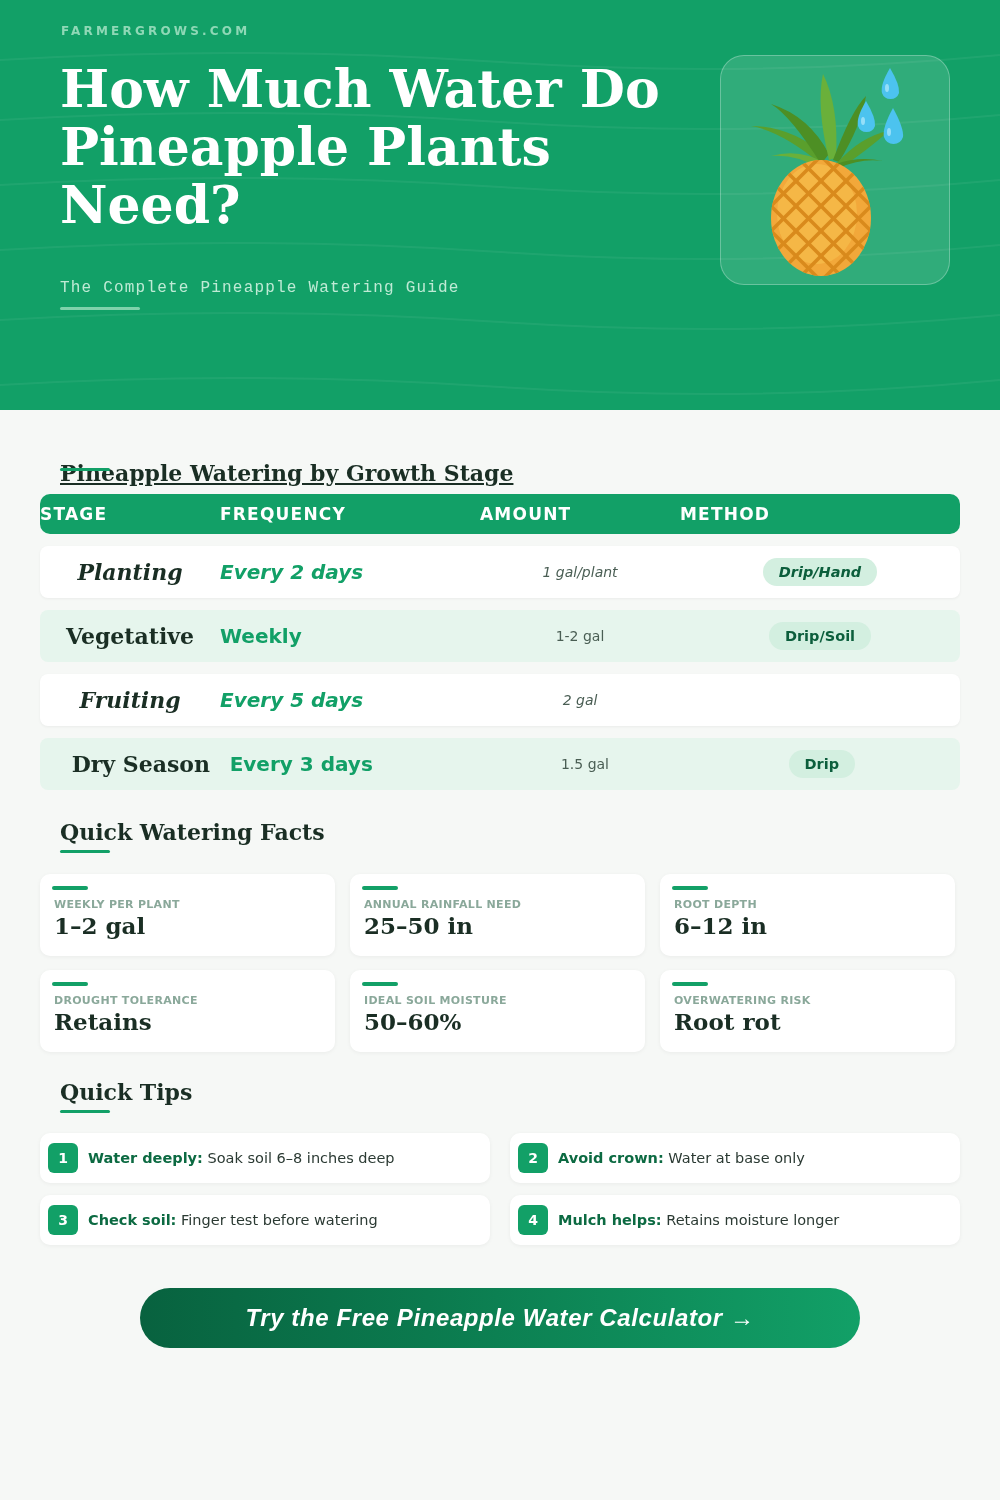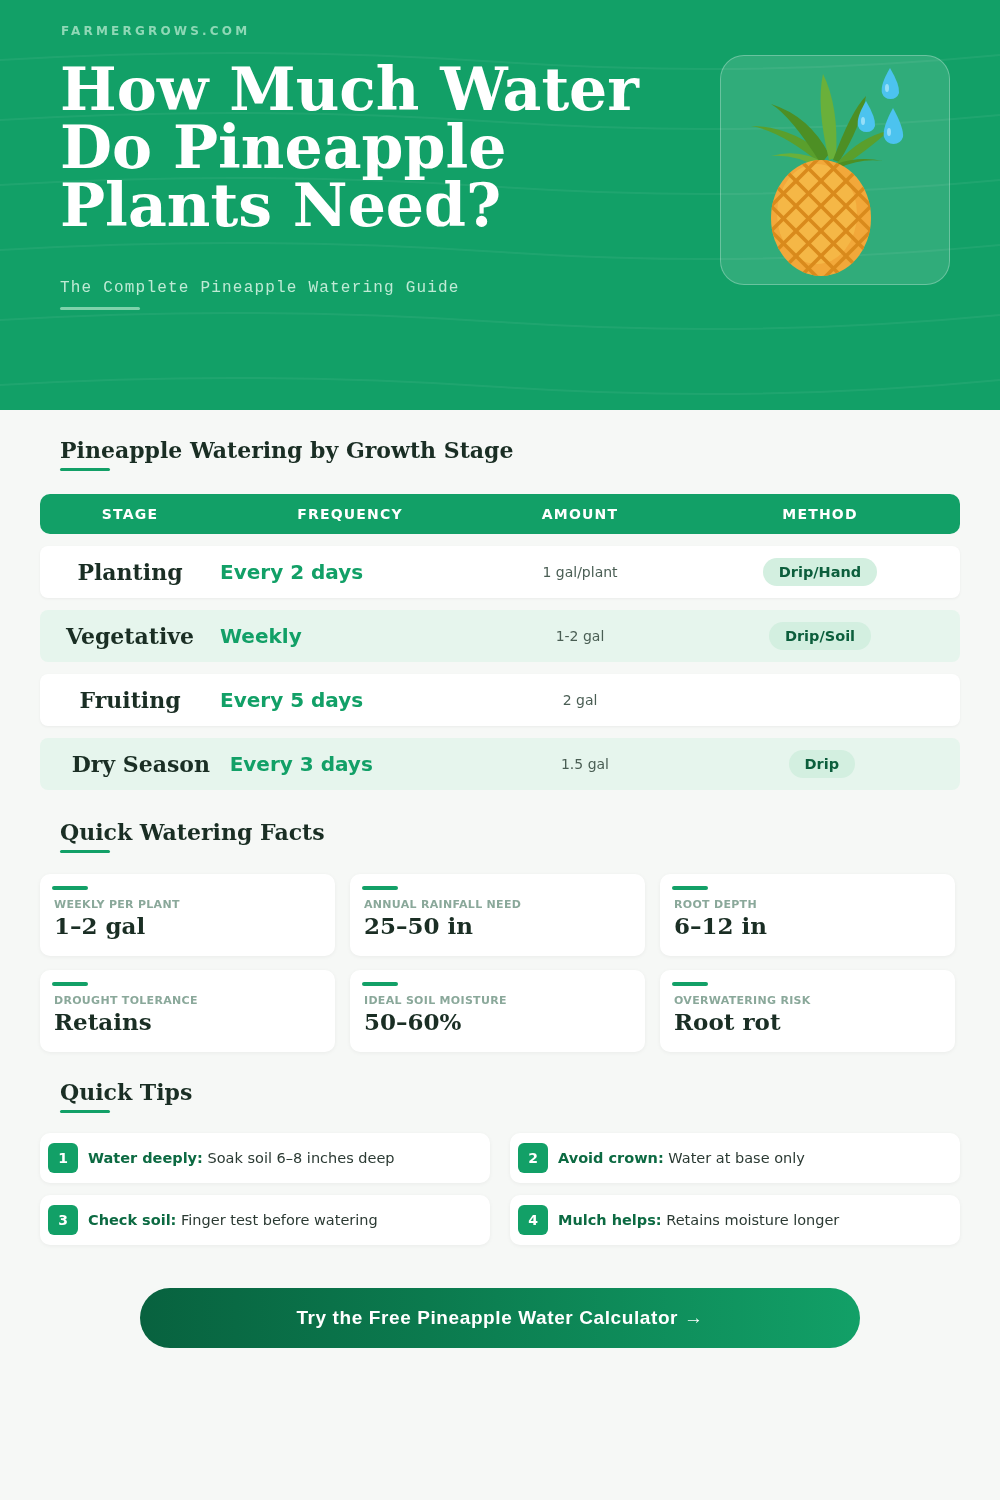--- a/index.html
+++ b/index.html
@@ -18,21 +18,21 @@
     }
     .hero-waves { position: absolute; left: 0; top: 0; width: 1000px; height: 410px; }
     .brand {
       position: absolute; left: 61px; top: 24px;
       font-size: 12px; font-weight: bold; letter-spacing: 3.2px;
       color: #8fd8b6;
     }
     .hero-title {
       position: absolute; left: 60px; top: 60px; width: 620px;
       font-family: "DejaVu Serif", serif; font-weight: bold;
-      font-size: 60px; line-height: 58px; color: #ffffff;
+      font-size: 52px; line-height: 58px; color: #ffffff;
     }
     .hero-sub {
       position: absolute; left: 60px; top: 279px;
       font-size: 16px; letter-spacing: 1.2px; color: #bfead5; font-family: Liberation Mono, monospace;
     }
     .hero-sub-line {
       position: absolute; left: 60px; top: 307px; width: 80px; height: 3px;
       background: #7fd2ab; border-radius: 2px;
     }
     .hero-card {
@@ -51,33 +51,32 @@
       position: absolute; left: 60px; width: 50px; height: 3px;
       background: #12a067; border-radius: 2px;
     }
 
     .table-head {
       position: absolute; left: 40px; top: 494px; width: 920px; height: 40px;
       background: #12a067; border-radius: 10px;
       display: flex; align-items: center;
     }
     .th {
-      color: #ffffff; font-size: 14px; font-weight: bold; letter-spacing: 1.2px;
-      text-align: center;
+      color: #ffffff; font-size: 17px; font-weight: bold; letter-spacing: 1.2px;
     }
     .c1 { width: 180px; }
     .c2 { width: 260px; }
     .c3 { width: 200px; }
     .c4 { width: 280px; }
 
     .trow {
       position: absolute; left: 40px; width: 920px; height: 52px;
       border-radius: 8px; display: flex; align-items: center;
     }
-    .trow.white { background: #ffffff; box-shadow: 0 1px 3px rgba(0,0,0,0.05); }
+    .trow.white { background: #ffffff; box-shadow: 0 1px 3px rgba(0,0,0,0.05); font-style: italic; }
     .trow.tint { background: #e6f5ed; }
     .td-stage {
       font-family: "DejaVu Serif", serif; font-weight: bold;
       font-size: 22px; color: #1a2e24; text-align: center;
     }
     .td-freq { font-size: 20px; font-weight: bold; color: #12a067; text-align: left; }
     .td-amt { font-size: 14px; color: #4a5e54; text-align: center; }
     .td-method { display: flex; justify-content: center; }
     .pill {
       background: #d3efe0; color: #0c5e3c; font-weight: bold; font-size: 14.5px;
@@ -114,23 +113,24 @@
       background: #12a067; color: #ffffff; font-weight: bold; font-size: 14px;
       display: flex; align-items: center; justify-content: center;
     }
     .tip-text { margin-left: 10px; font-size: 14.5px; color: #2b3a33; }
     .tip-strong { font-weight: bold; color: #0c6a42; }
 
     .cta {
       position: absolute; left: 140px; top: 1288px; width: 720px; height: 60px;
       border-radius: 30px;
       background: linear-gradient(90deg, #08623f 0%, #0b7a4e 40%, #12a067 100%);
-      color: #ffffff; font-weight: bold; font-size: 19px; letter-spacing: 0.6px;
+      color: #ffffff; font-weight: bold; font-size: 24px; letter-spacing: 0.6px;
       display: flex; align-items: center; justify-content: center;
       border: none;
+      font-style: italic;
     }
   </style>
 </head>
 <body>
 
 <header class="hero">
   <svg class="hero-waves" width="1000" height="410" viewBox="0 0 1000 410">
     <g fill="none" stroke="rgba(255,255,255,0.06)" stroke-width="2">
       <path d="M0 60 Q250 45 500 62 T1000 55"></path>
       <path d="M0 120 Q250 105 500 122 T1000 115"></path>
@@ -187,21 +187,21 @@
       </g>
       <g fill="#a8e6fb" opacity="0.8">
         <ellipse cx="142" cy="65" rx="2" ry="4"></ellipse>
         <ellipse cx="166" cy="32" rx="2" ry="4"></ellipse>
         <ellipse cx="168" cy="76" rx="2" ry="4"></ellipse>
       </g>
     </svg>
   </div>
 </header>
 
-<h2 class="section-title" style="top:437px;">Pineapple Watering by Growth Stage</h2>
+<h2 class="section-title" style="top:460px;text-decoration:underline;">Pineapple Watering by Growth Stage</h2>
 <div class="section-underline" style="top:468px;"></div>
 
 <div class="table-head">
   <div class="th c1">STAGE</div>
   <div class="th c2">FREQUENCY</div>
   <div class="th c3">AMOUNT</div>
   <div class="th c4">METHOD</div>
 </div>
 
 <div class="trow white" style="top:546px;">

